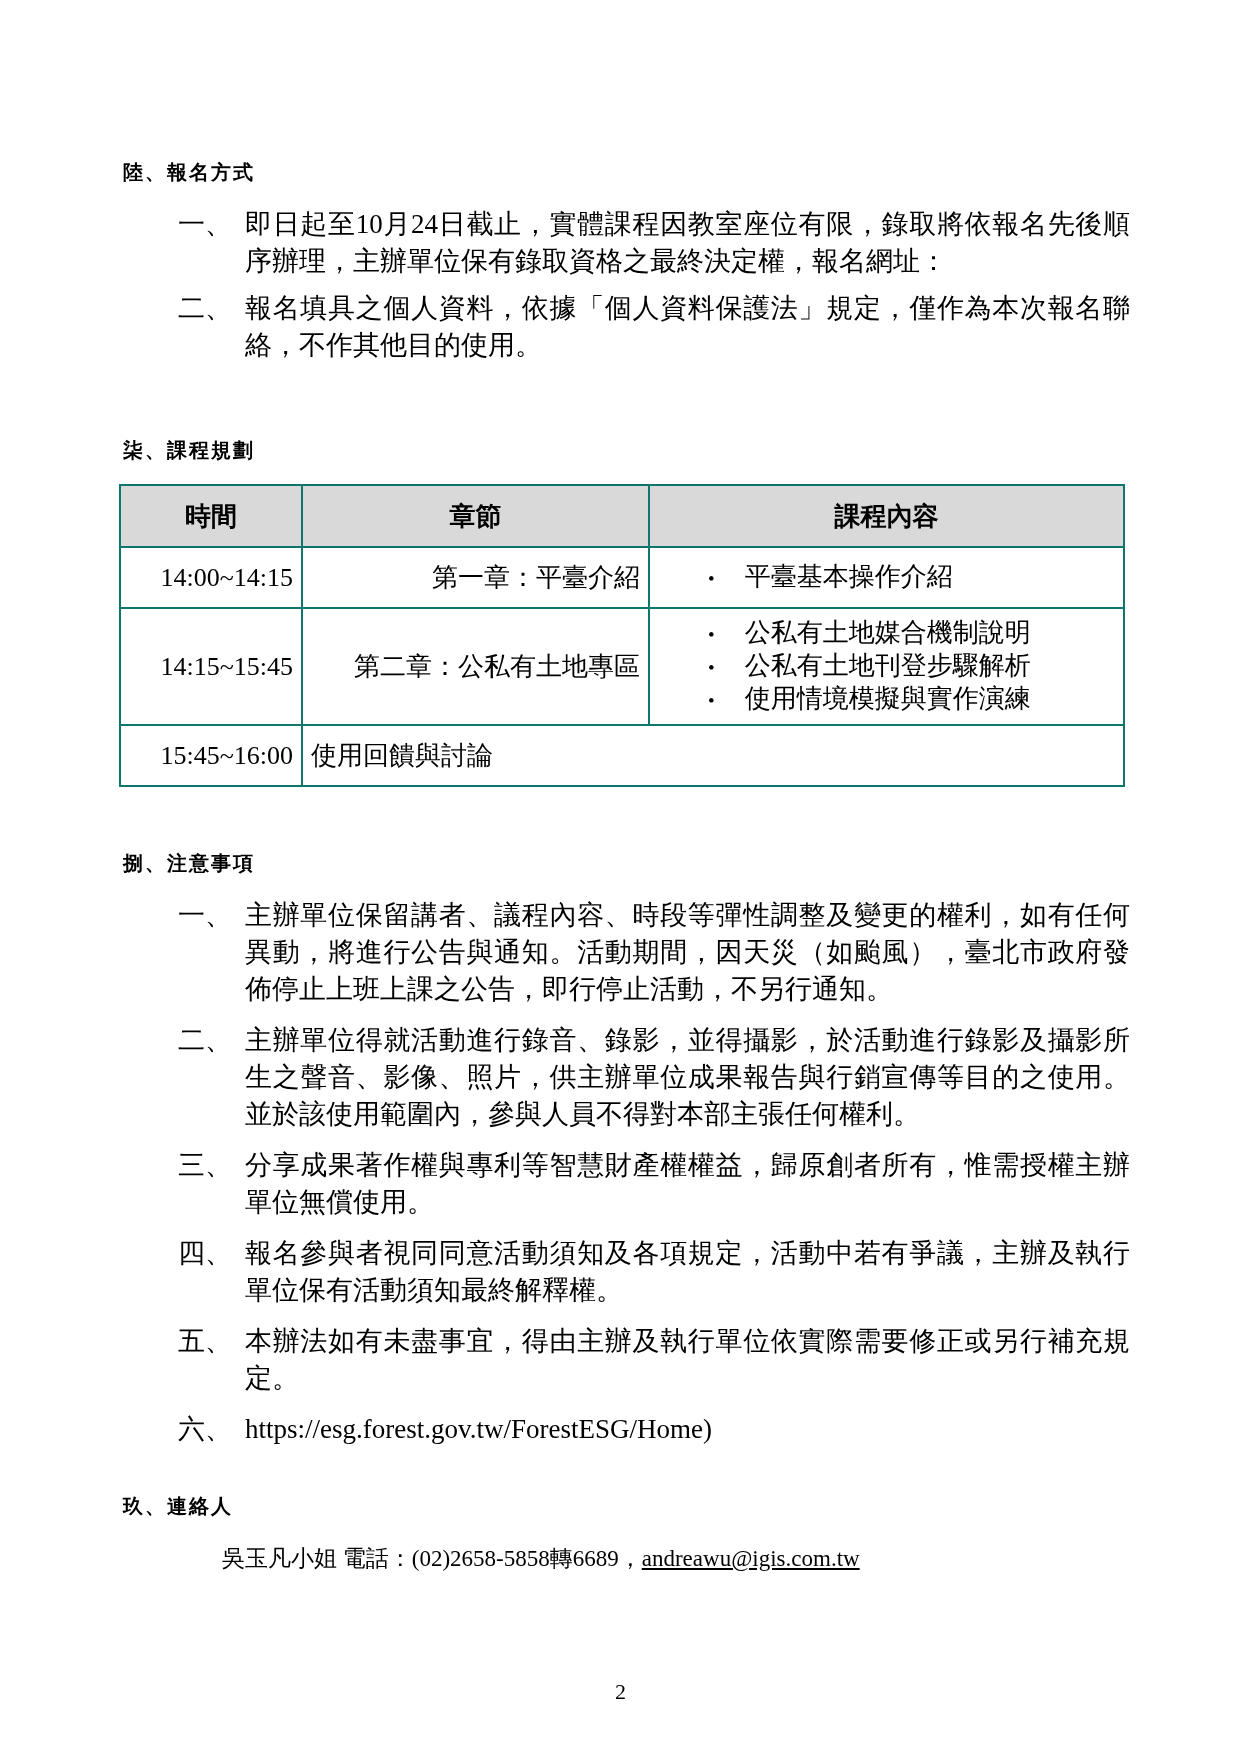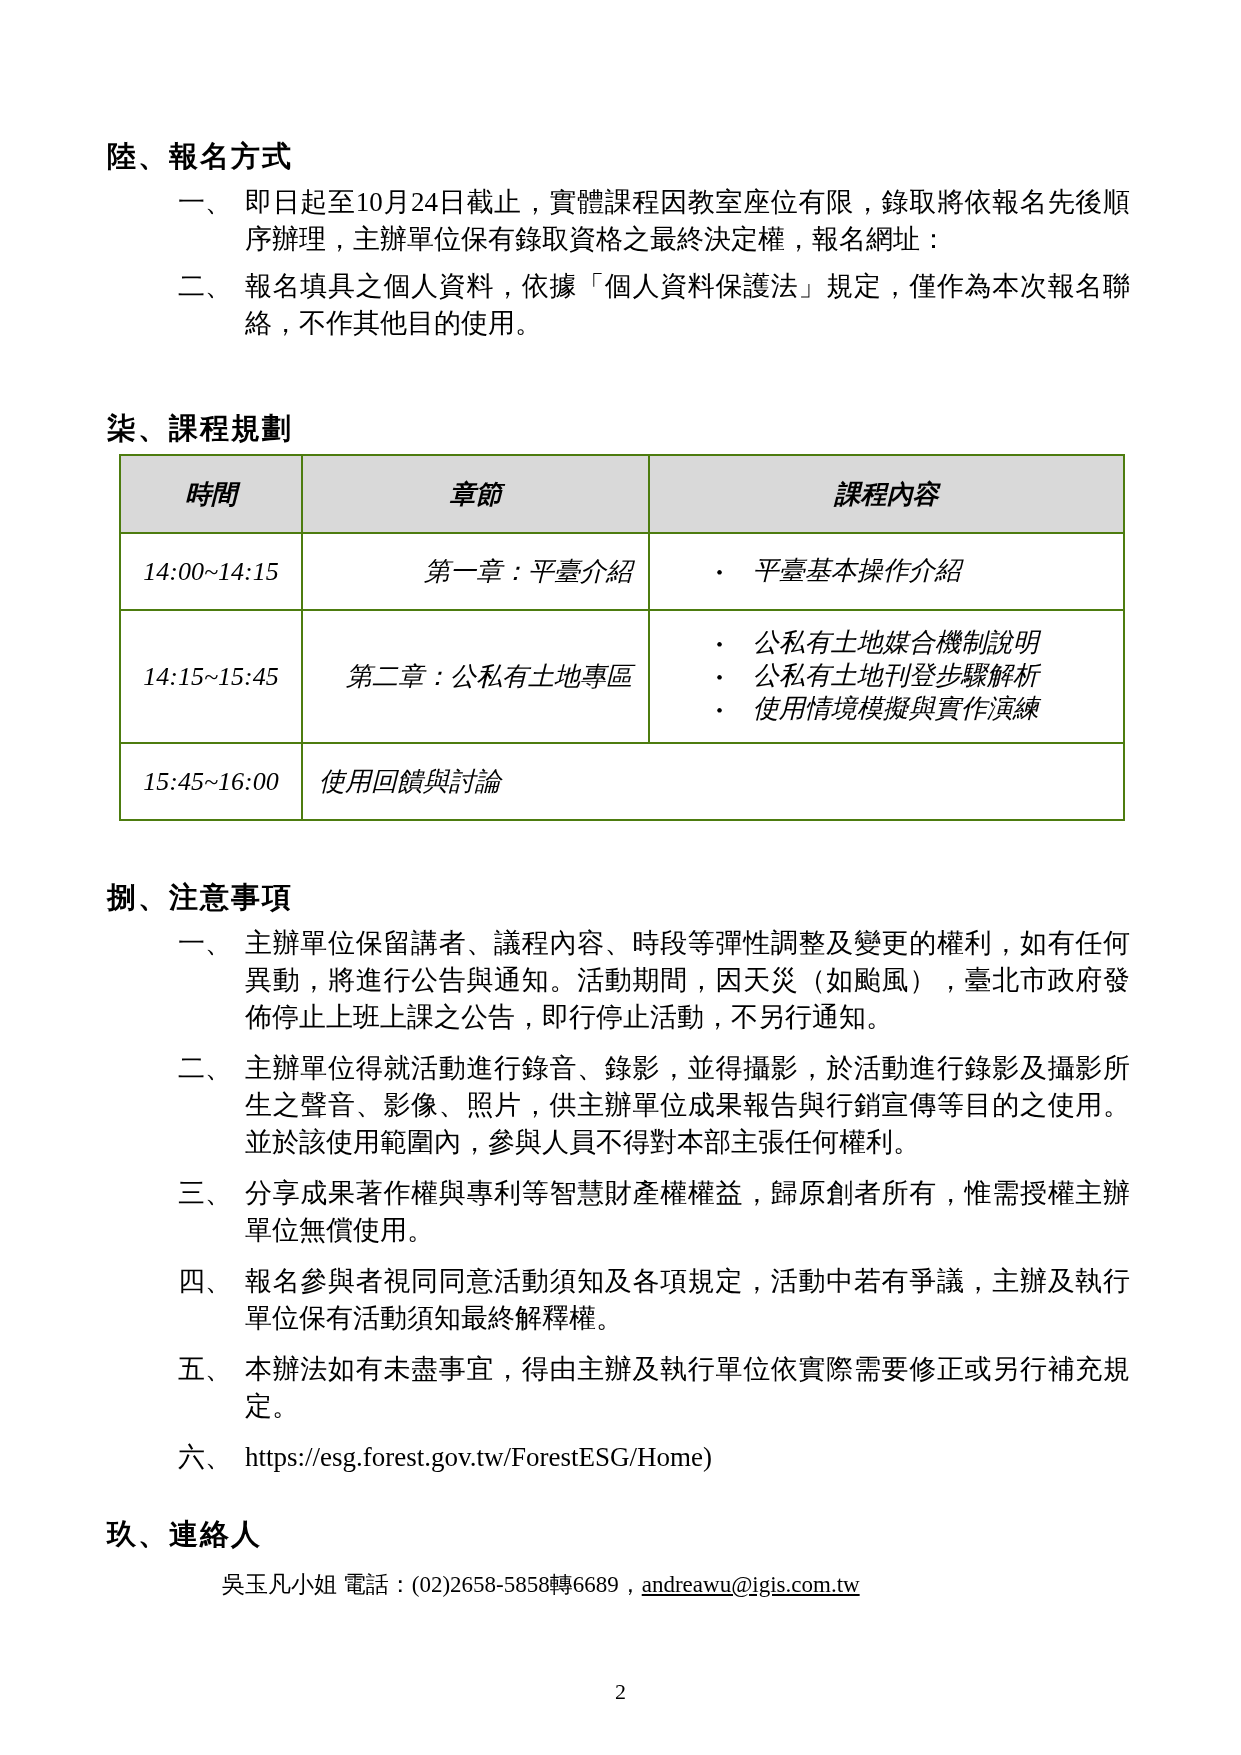--- a/index.html
+++ b/index.html
@@ -3,45 +3,45 @@
 <meta charset="utf-8">
 <style>
   html,body{margin:0;padding:0;background:#ffffff;}
   .page{
     width:1241px;height:1755px;background:#ffffff;color:#000000;
     position:relative;overflow:hidden;
     font-family:"Liberation Serif","DejaVu Serif",serif;
   }
   .content{padding:138px 111px 0 107px;}
   h2{
-    font-size:29px;line-height:36px;font-weight:700;margin:0;
+    font-size:20px;line-height:36px;font-weight:700;margin:16px;
     letter-spacing:2px;
   }
   .h-sec7{margin-top:68px;}
   .h-sec8{margin-top:58px;}
   .h-sec9{margin-top:40px;}
   .item{
     display:flex;margin-left:71px;font-size:27px;line-height:37px;
   }
   .gap-s{margin-top:10px;}
   .gap-m{margin-top:14px;}
   .marker{width:48px;flex:0 0 48px;}
   .ibody{flex:1;text-align:justify;margin-left:19px;}
   .block{display:block;}
   .spread{display:block;letter-spacing:17px;white-space:nowrap;}
   
   table.course{
     border-collapse:collapse;table-layout:fixed;width:1004px;
     margin:8px 0 0 12px;font-size:26px;
   }
-  table.course th,table.course td{border:2px solid #4d7c0f;padding:16px;vertical-align:middle;font-style:italic;}
+  table.course th,table.course td{border:2px solid #0f766e;padding:8px;vertical-align:middle;}
   table.course th{
     background:#d9d9d9;height:44px;font-weight:700;text-align:center;
   }
-  td.time{text-align:center;height:43px;}
+  td.time{text-align:right;height:43px;}
   tr.r2 td{height:96px;}
   td.chapter{padding-left:8px;text-align:right;}
   td.ccell{padding:3px 0;}
   .bullet-line{display:flex;line-height:31px;align-items:baseline;}
   .bullet{margin-left:50px;margin-right:30px;font-size:19px;}
   td.merged{margin-top:40px;}
   
   .contact{margin:14px 0 0 115px;font-size:23px;line-height:37px;}
   .email{color:#000000;text-decoration:underline;cursor:pointer;}
   .pagenum{

